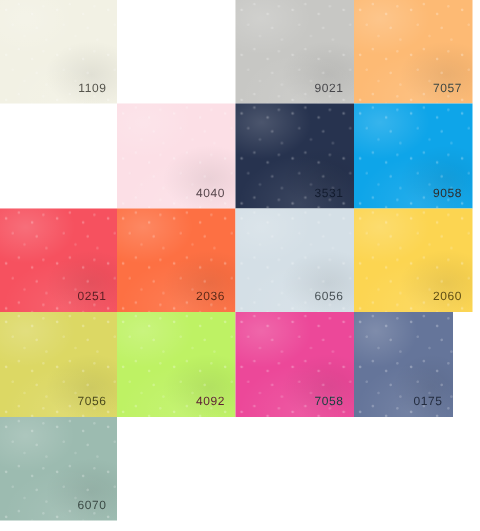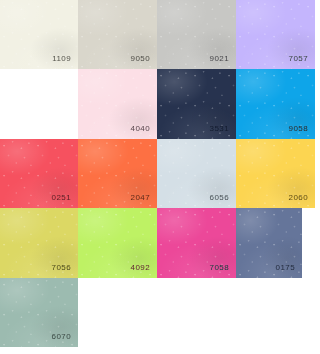--- a/index.html
+++ b/index.html
@@ -65,31 +65,26 @@
 </style>
 </head>
 <body>
 
 <div id="swatch-grid" style="width: 315px; height: 354px; background: rgb(255, 255, 255);">
     <div class="swatch" style="left: 0px; top: 0px; width: 78px; height: 69px; background: rgb(242, 241, 228);">
       <div class="tex"></div>
       <div class="speck"></div>
       <div class="swatch-label" style="color: rgb(85, 84, 76);">1109</div>
     </div>
-    <div class="swatch" style="left: 78px; top: 0px; width: 79px; height: 69px; background: rgb(217, 214, 203);">
-      <div class="tex"></div>
-      <div class="speck"></div>
-      <div class="swatch-label" style="color: rgb(78, 77, 70);">9050</div>
-    </div>
     <div class="swatch" style="left: 157px; top: 0px; width: 79px; height: 69px; background: rgb(199, 199, 196);">
       <div class="tex"></div>
       <div class="speck"></div>
       <div class="swatch-label" style="color: rgb(70, 70, 74);">9021</div>
     </div>
-    <div class="swatch" style="left: 236px; top: 0px; width: 79px; height: 69px; background: #c4b5fd;">
+    <div class="swatch" style="left: 236px; top: 0px; width: 79px; height: 69px; background: #fdba74;">
       <div class="tex"></div>
       <div class="speck"></div>
       <div class="swatch-label" style="color: rgb(59, 70, 67);">7057</div>
     </div>
     <div class="swatch" style="left: 78px; top: 69px; width: 79px; height: 70px; background: rgb(252, 223, 230);">
       <div class="tex"></div>
       <div class="speck"></div>
       <div class="swatch-label" style="color: rgb(87, 70, 76);">4040</div>
     </div>
     <div class="swatch" style="left: 157px; top: 69px; width: 79px; height: 70px; background: rgb(39, 51, 79);">
@@ -103,21 +98,21 @@
       <div class="swatch-label" style="color: rgb(46, 43, 43);">9058</div>
     </div>
     <div class="swatch" style="left: 0px; top: 139px; width: 78px; height: 69px; background: rgb(246, 81, 95);">
       <div class="tex"></div>
       <div class="speck"></div>
       <div class="swatch-label" style="color: rgb(94, 32, 38);">0251</div>
     </div>
     <div class="swatch" style="left: 78px; top: 139px; width: 79px; height: 69px; background: rgb(253, 112, 67);">
       <div class="tex"></div>
       <div class="speck"></div>
-      <div class="swatch-label" style="color: rgb(94, 42, 24);">2047</div>
+      <div class="swatch-label" style="color: rgb(94, 42, 24);">2036</div>
     </div>
     <div class="swatch" style="left: 157px; top: 139px; width: 79px; height: 69px; background: rgb(212, 223, 230);">
       <div class="tex"></div>
       <div class="speck"></div>
       <div class="swatch-label" style="color: rgb(71, 80, 85);">6056</div>
     </div>
     <div class="swatch" style="left: 236px; top: 139px; width: 79px; height: 69px; background: rgb(252, 213, 81);">
       <div class="tex"></div>
       <div class="speck"></div>
       <div class="swatch-label" style="color: rgb(94, 77, 20);">2060</div>

